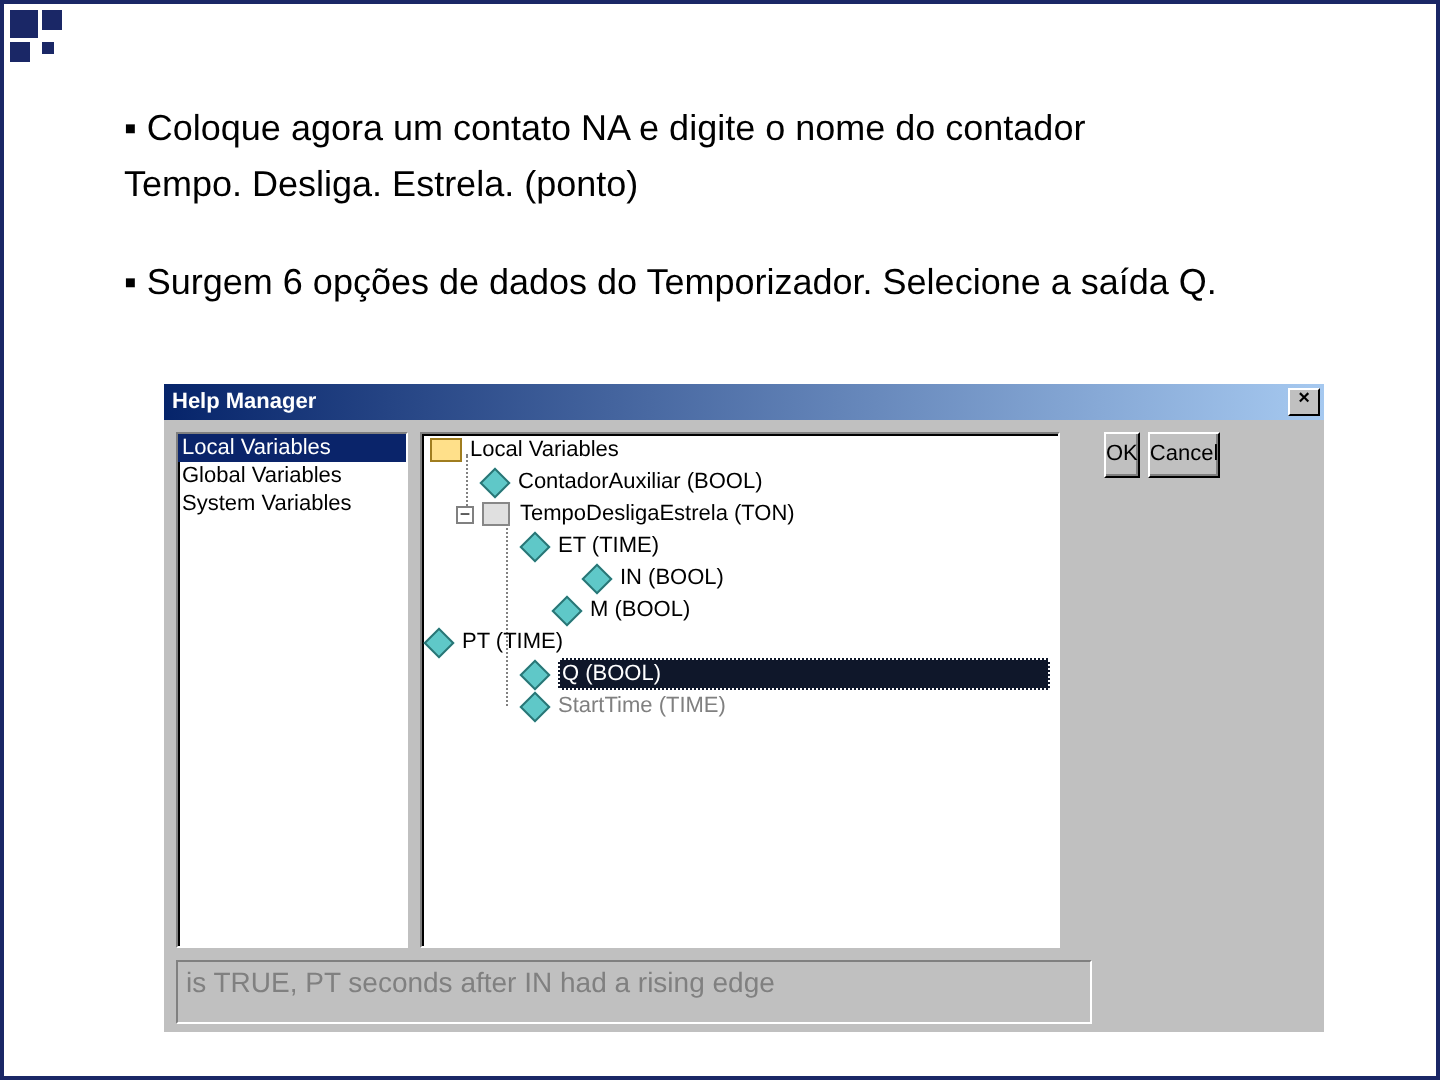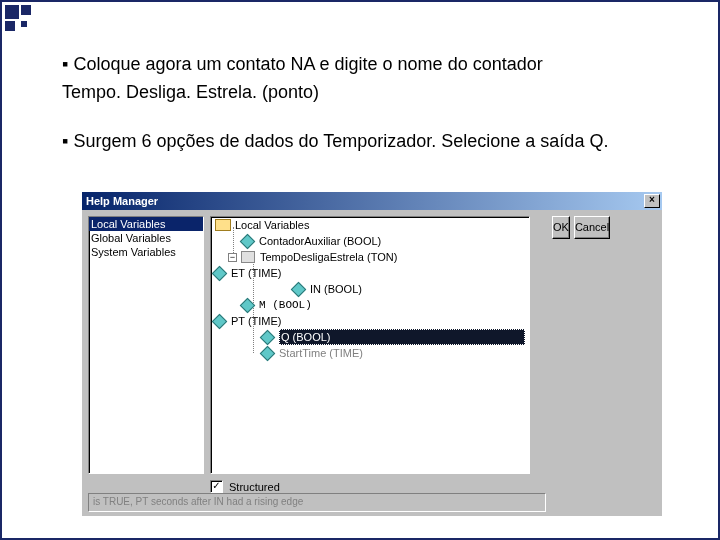--- a/index.html
+++ b/index.html
@@ -214,27 +214,27 @@
     box-shadow: inset 1px 1px 0 #000;
     font-size: 10px;
     text-align: center;
     line-height: 10px;
   }
   .status {
     position: absolute;
     left: 6px;
     right: 116px;
     bottom: 4px;
-    height: 19px;
+    height: 32px;
     background: #c0c0c0;
     border-top: 1px solid #808080;
     border-left: 1px solid #808080;
     border-right: 1px solid #fff;
     border-bottom: 1px solid #fff;
-    font-size: 10px;
+    font-size: 14px;
     color: #808080;
     padding: 2px 4px;
   }
 </style>
 </head>
 <body>
 
 <div class="corner-decoration">
   <span class="sq" style="width:14px;height:14px;left:5px;top:5px;"></span>
   <span class="sq" style="width:10px;height:10px;left:21px;top:5px;"></span>
@@ -273,29 +273,29 @@
         </div>
         <div class="tree-row" style="padding-left:28px;">
           <span class="ico diamond-ico"></span>
           <span>ContadorAuxiliar (BOOL)</span>
         </div>
         <div class="tree-row" style="padding-left:14px;">
           <span class="exp">−</span>
           <span class="ico box-ico"></span>
           <span>TempoDesligaEstrela (TON)</span>
         </div>
-        <div class="tree-row" style="align-items:center;">
+        <div class="tree-row" style="padding-left:48px;align-items:center;">
           <span class="ico diamond-ico"></span>
           <span>ET (TIME)</span>
         </div>
         <div class="tree-row" style="padding-left:48px;margin-left:31px;">
           <span class="ico diamond-ico"></span>
           <span>IN (BOOL)</span>
         </div>
-        <div class="tree-row" style="padding-left:28px;font-family:Liberation Mono, monospace;">
+        <div class="tree-row" style="padding-left:64px;">
           <span class="ico diamond-ico"></span>
           <span>M (BOOL)</span>
         </div>
         <div class="tree-row" style="">
           <span class="ico diamond-ico"></span>
           <span>PT (TIME)</span>
         </div>
         <div class="tree-row sel" style="padding-left:48px;">
           <span class="ico diamond-ico"></span>
           <span class="label-bg">Q (BOOL)</span>

